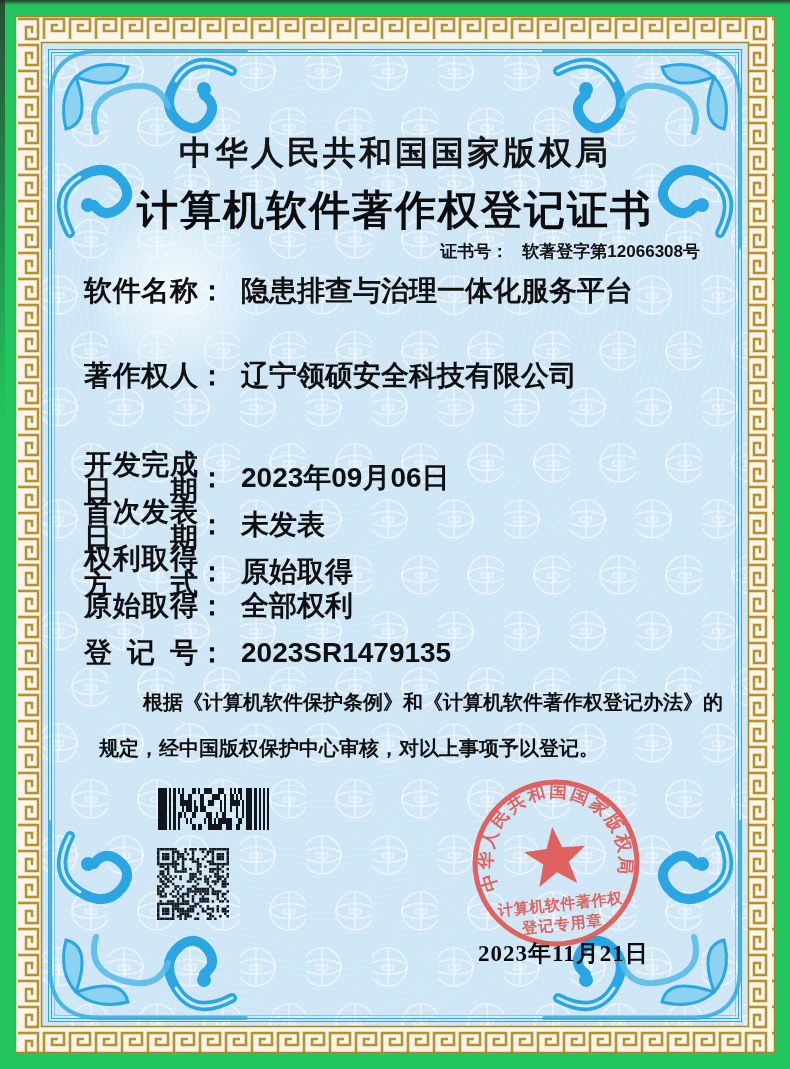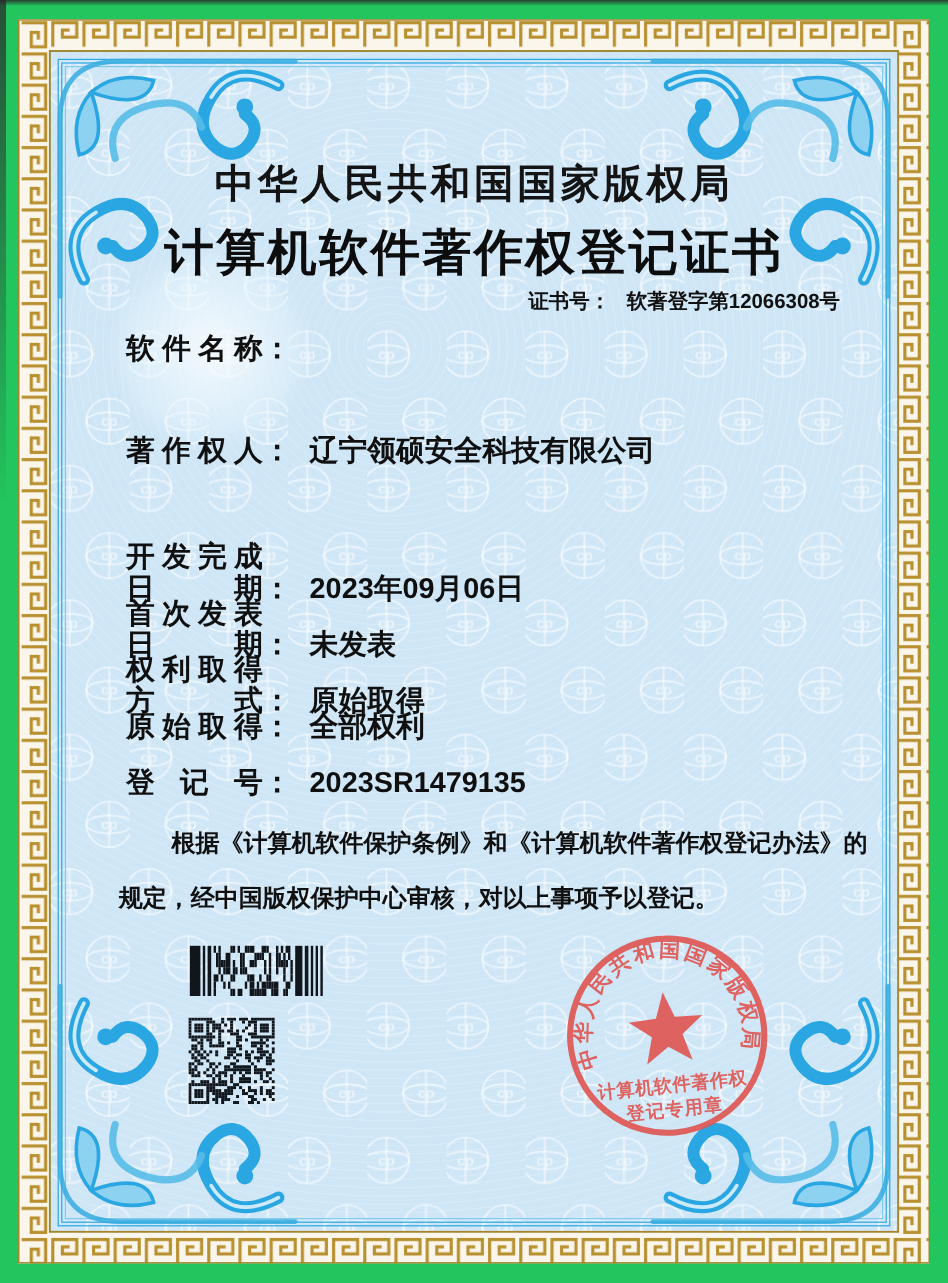--- a/index.html
+++ b/index.html
@@ -29,22 +29,22 @@
           background:radial-gradient(circle,rgba(255,255,255,.75) 0%,rgba(230,245,253,.45) 55%,rgba(255,255,255,0) 72%);}
   
   .authority{position:absolute;left:48px;top:131px;width:694px;text-align:center;z-index:4;
              font-family:"Liberation Serif","DejaVu Serif",serif;font-weight:700;
              font-size:33px;letter-spacing:3px;color:#141414;}
   .cert-title{position:absolute;left:48px;top:183px;width:694px;text-align:center;z-index:4;
              font-family:"Liberation Serif","DejaVu Serif",serif;font-weight:700;
              font-size:41px;letter-spacing:2px;color:#0d0d0d;}
   .certno{position:absolute;top:240px;right:90px;z-index:4;font-weight:700;font-size:17px;color:#111;}
   .certno .gap{display:inline-block;width:14px;}
-  .field-row{position:absolute;left:105px;z-index:4;font-weight:700;font-size:24px;color:#101010;
-             display:flex;align-items:flex-end;line-height:26px;}
+  .field-row{position:absolute;left:84px;z-index:4;font-weight:700;font-size:28px;color:#101010;
+             display:flex;align-items:center;line-height:26px;}
   .flabel{display:inline-block;width:114px;text-align:justify;text-align-last:justify;}
   .fcolon{display:inline-block;}
   .fvalue{margin-left:15px;}
   .fvalue .v2{margin-top:3px;}
   .statement{position:absolute;z-index:4;font-weight:700;font-size:20px;color:#101010;white-space:nowrap;}
   .st1{left:143px;top:689px;}
   .st2{left:99px;top:735px;}
   .barcode{position:absolute;left:158px;top:788px;z-index:4;}
   .qrcode{position:absolute;left:157px;top:848px;z-index:4;}
   .seal{position:absolute;left:467px;top:774px;z-index:5;opacity:.88;}
@@ -170,20 +170,21 @@
   <div class="authority">中华人民共和国国家版权局</div>
   <div class="cert-title">计算机软件著作权登记证书</div>
   <div class="certno">
     <span>证书号：</span><span class="gap"></span><span>软著登字第12066308号</span>
   </div>
 
   <div class="field-row" style="top:278px">
     <span class="flabel">软件名称</span>
       <span class="fcolon">：</span>
     <span class="fvalue">
+      <div>隐患排查与治理一体化服务平台</div>
     </span>
   </div>
   <div class="field-row" style="top:363px">
     <span class="flabel">著作权人</span>
       <span class="fcolon">：</span>
     <span class="fvalue">辽宁领硕安全科技有限公司</span>
   </div>
   <div class="field-row" style="top:452px">
     <span class="flabel">开发完成日期</span>
       <span class="fcolon">：</span>
@@ -764,16 +765,17 @@
         <path id="sealArc" d="M 28.8 107.5 A 63 63 0 1 1 147.2 107.5" fill="none"></path>
       </defs>
       <text font-size="17.5" font-weight="bold" fill="#e0504c" letter-spacing="2.6">
         <textPath href="#sealArc" startOffset="0">中华人民共和国国家版权局</textPath>
       </text>
       <text x="88" y="134" text-anchor="middle" font-size="15" font-weight="bold" fill="#e0504c" letter-spacing="0.5">计算机软件著作权</text>
       <text x="88" y="154" text-anchor="middle" font-size="15" font-weight="bold" fill="#e0504c" letter-spacing="1">登记专用章</text>
     </g>
   </svg>
 
+  <div class="issue-date">2023年11月21日</div>
 
   <div class="edge-top"></div>
   <div class="edge-left"></div>
 </div>
 
 </body></html>

